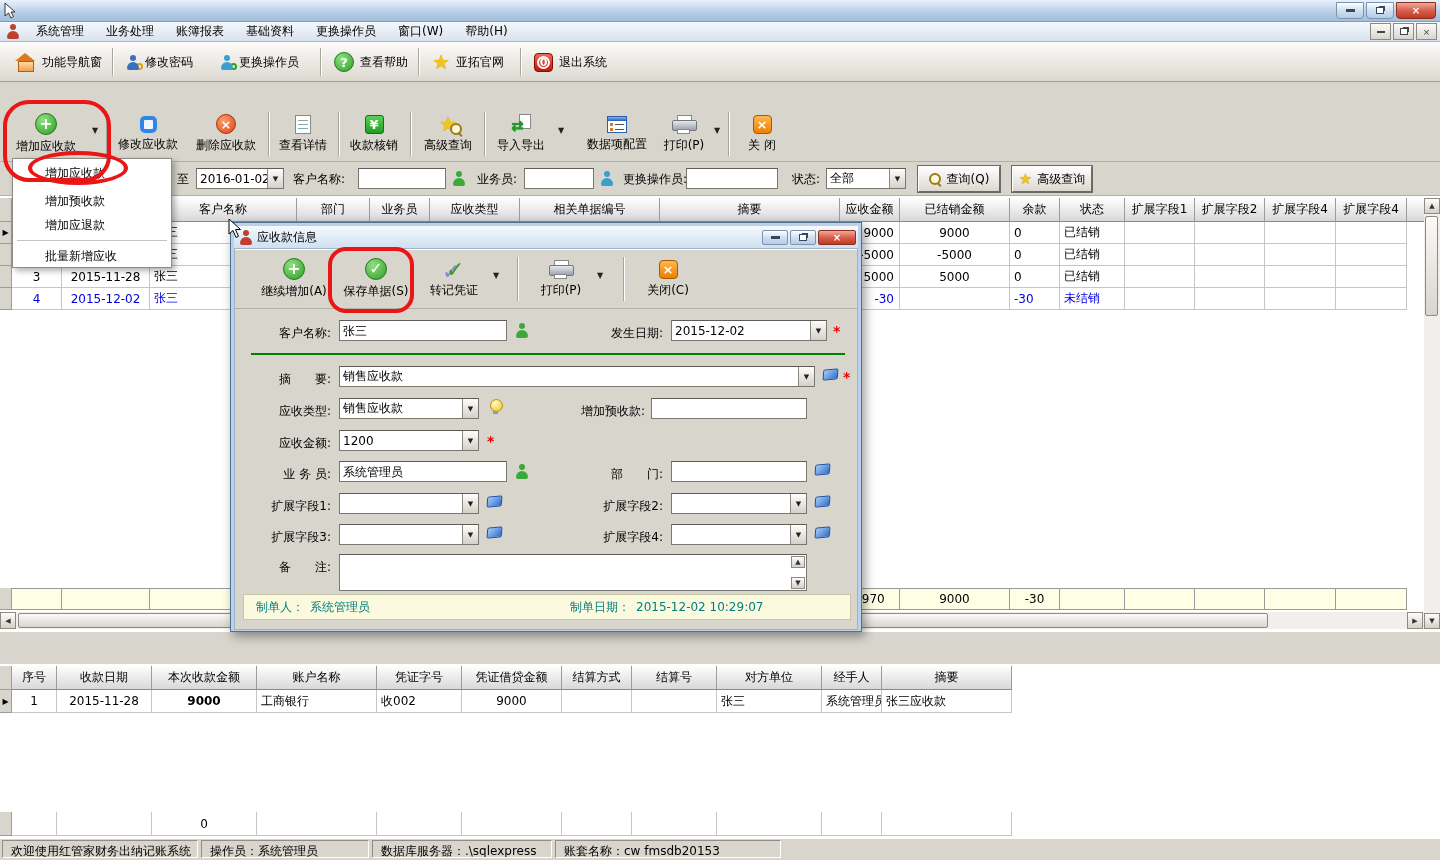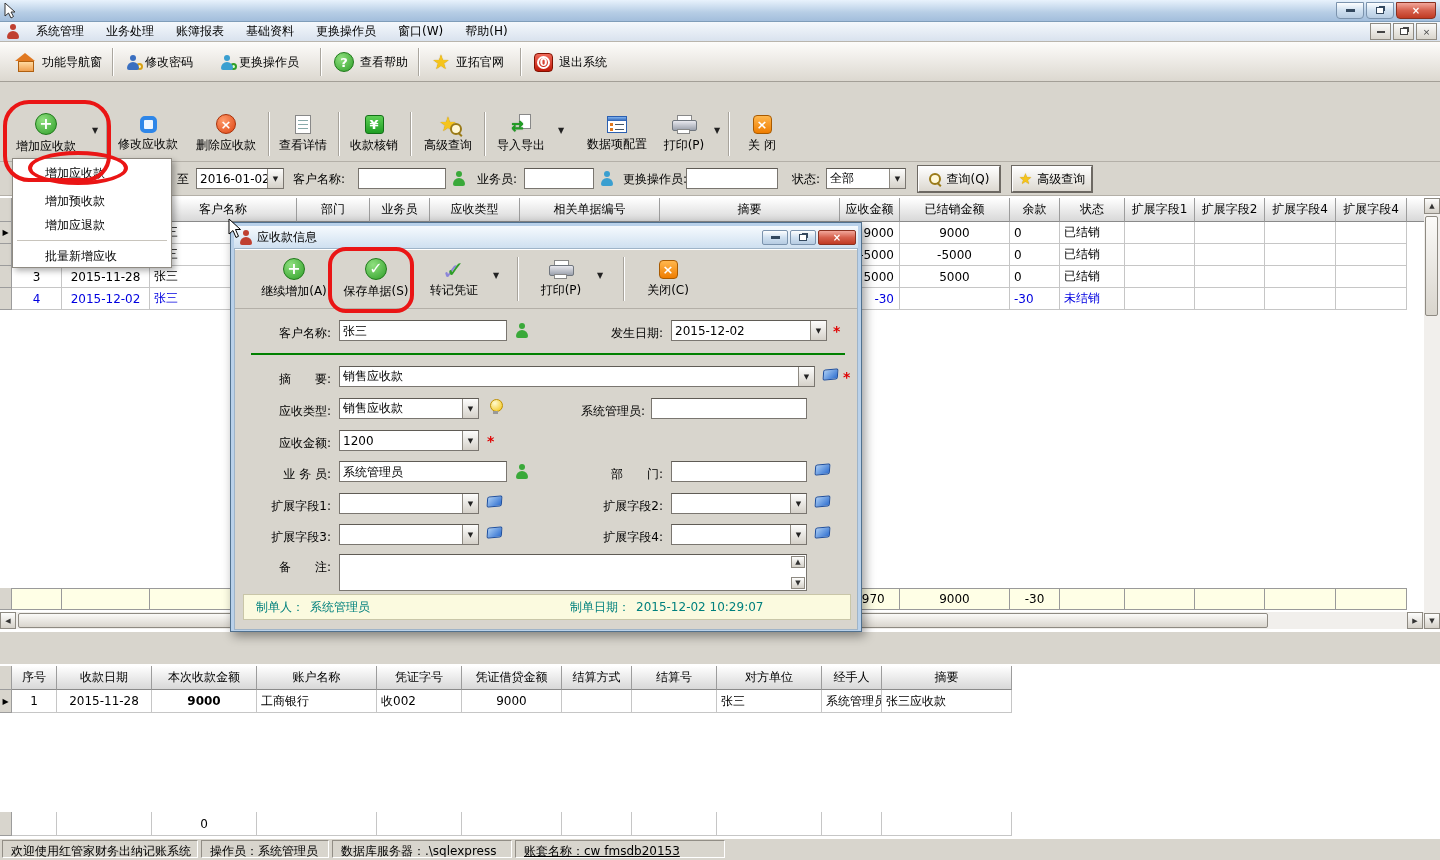--- a/index.html
+++ b/index.html
@@ -475,23 +475,23 @@
       <div class="dc" style="width:100px;height:24px;"></div>
       <div class="dc" style="width:70px;height:24px;"></div>
       <div class="dc" style="width:85px;height:24px;"></div>
       <div class="dc" style="width:105px;height:24px;"></div>
       <div class="dc" style="width:60px;height:24px;"></div>
       <div class="dc" style="width:130px;height:24px;"></div>
   </div>
 
   <div class="abs statusbar">
     <div class="seg" style="width:196px;">欢迎使用红管家财务出纳记账系统</div>
-    <div class="seg" style="width:128px;">操作员：系统管理员</div>
+    <div class="seg" style="width:168px;">操作员：系统管理员</div>
     <div class="seg" style="width:180px;">数据库服务器：.\sqlexpress</div>
-    <div class="seg" style="width:210px;text-decoration:underline;">账套名称：cw fmsdb20153</div>
+    <div class="seg" style="width:226px;">账套名称：cw fmsdb20153</div>
   </div>
 
   <div class="abs dialog">
     <div class="dtitle">
       <span class="person ic" style="--pc:#c04030;"></span>
       <span>应收款信息</span>
       <div style="margin-left:auto;display:flex;gap:2px;padding-right:2px;">
         <div class="wbtn" style="height:15px;width:26px;border-radius:2px;">
             <div class="minbar"></div>
           </div>
@@ -555,21 +555,21 @@
         </div>
       <span class="book ic" style="position:absolute;left:588px;top:120px;"></span>
       <span class="req" style="left:608px;top:120px;">*</span>
 
       <div class="dlab" style="left:20px;top:154px;width:76px;">应收类型:</div>
       <div class="field combo" style="left:104px;top:149px;width:140px;">
           <span class="cval">销售应收款</span>
           <span class="ddbtn">▼</span>
         </div>
       <span class="bulb ic" style="position:absolute;left:254px;top:150px;"></span>
-      <div class="dlab" style="left:300px;top:154px;width:110px;">系统管理员:</div>
+      <div class="dlab" style="left:300px;top:154px;width:110px;">增加预收款:</div>
       <div class="field" style="left:416px;top:149px;width:156px;"></div>
 
       <div class="dlab" style="left:20px;top:186px;width:76px;">应收金额:</div>
       <div class="field combo" style="left:104px;top:181px;width:140px;">
           <span class="cval">1200</span>
           <span class="ddbtn">▼</span>
         </div>
       <span class="req" style="left:252px;top:184px;">*</span>
 
       <div class="dlab" style="left:20px;top:217px;width:76px;">业 务 员:</div>

